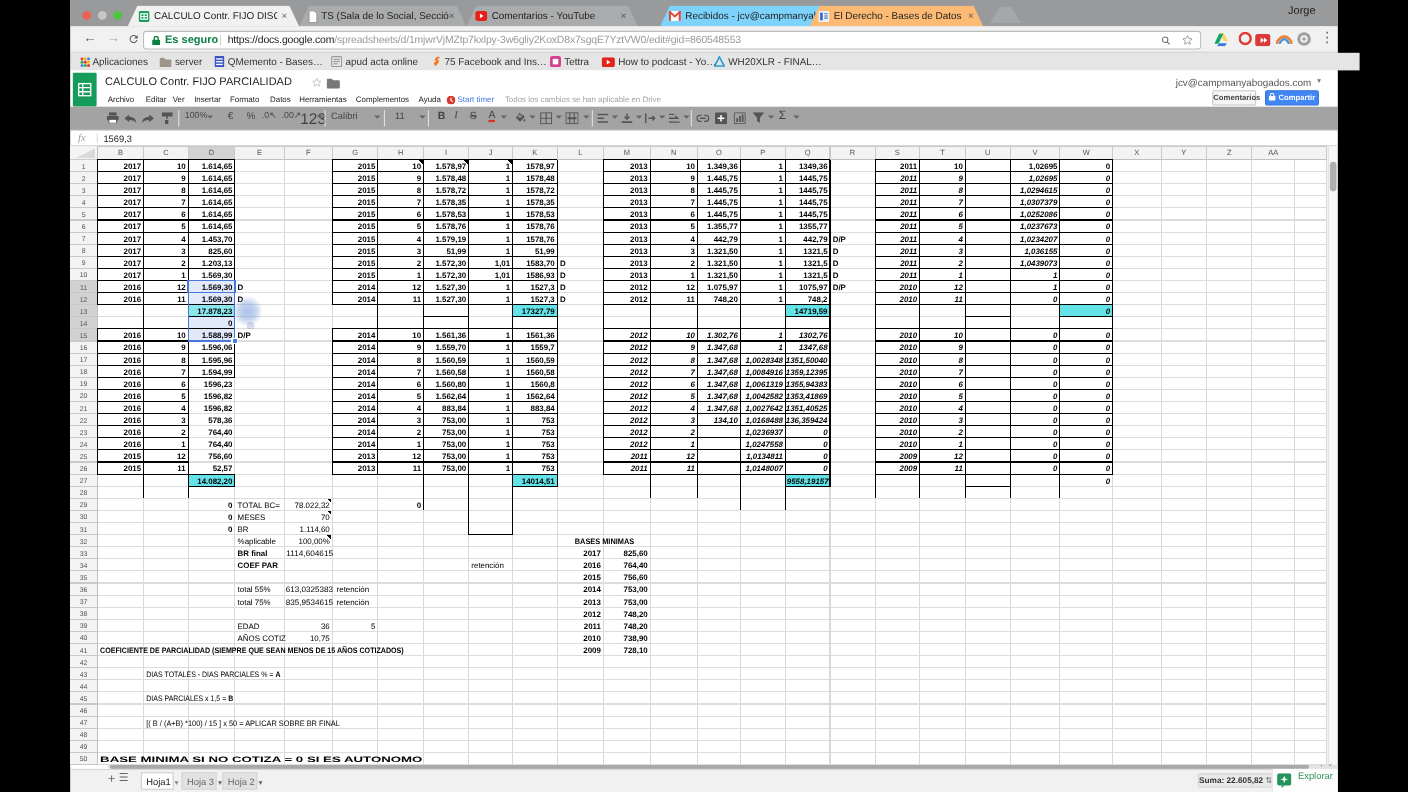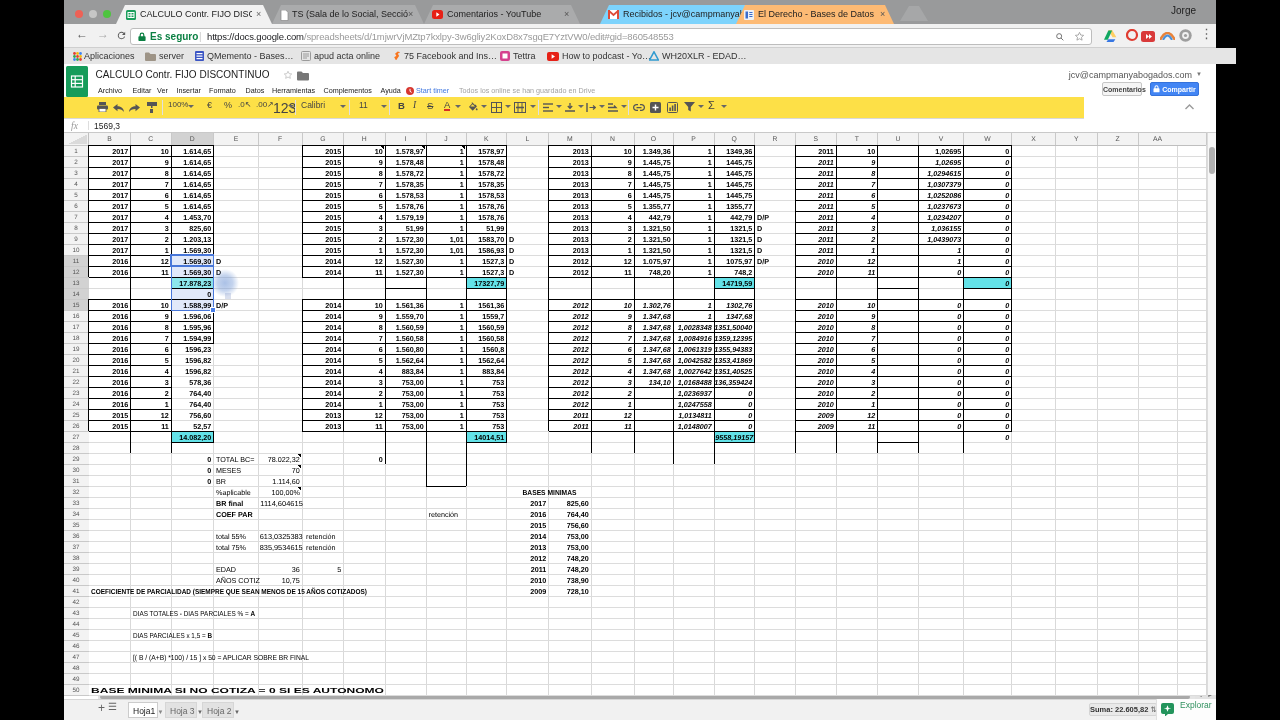--- a/index.html
+++ b/index.html
@@ -14,21 +14,21 @@
 #toolbar{position:absolute;left:0;top:24px;width:1152px;height:24px;background:#f1f1f1;border-bottom:1px solid #cfcfcf}
 #omni{position:absolute;left:66px;top:3.5px;width:962px;height:17px;background:#fff;border:1px solid #bdbdbd;border-radius:3px;font-size:10px;line-height:15px;white-space:nowrap;overflow:hidden}
 .navbtn{position:absolute;top:3px;font-size:12px;color:#5a5a5a}
 
 #bookmarks{position:absolute;left:0;top:48px;width:1172px;height:16px;background:#e5e5e5;font-size:9px;color:#333}
 .bm{position:absolute;top:2px;white-space:nowrap;line-height:12px}
 
 #shead{position:absolute;left:0;top:64px;width:1152px;height:33px;background:#fff}
 .menu{position:absolute;top:22px;font-size:7.2px;font-weight:400;color:#222;white-space:nowrap}
 
-#stoolbar{position:absolute;left:0;top:97px;width:1020px;height:22px;background:#fde047;border-bottom:1px solid #d9d9d9;color:#444}
+#stoolbar{position:absolute;left:0;top:97px;width:1152px;height:22px;background:#a3a3a3;border-bottom:1px solid #d9d9d9;color:#444}
 .ti{position:absolute;top:3px;font-size:10px;color:#444}
 .sep{position:absolute;top:3px;width:1px;height:15px;background:#e0e0e0}
 .dar{position:absolute;top:8px;width:0;height:0;border-left:3px solid transparent;border-right:3px solid transparent;border-top:3.5px solid #666}
 
 #fbar{position:absolute;left:0;top:119px;width:1152px;height:13.5px;background:#fff;border-bottom:1px solid #cfcfcf}
 
 #hscroll{position:absolute;left:0;top:694.8px;width:1152px;height:4.5px;background:#fff}
 #sheetbar{position:absolute;left:0;top:699.3px;width:1152px;height:20.7px;background:#f1f1f1;border-top:1px solid #d6d6d6}
 .stab{position:absolute;top:1.5px;height:16px;font-size:8.5px;line-height:16px;color:#666;padding:0 4px;white-space:nowrap}
 svg text{font-family:"Liberation Sans",sans-serif}
@@ -182,55 +182,55 @@
       </svg>
   <span class="bm" style="left:449px">Tettra</span>
   <svg class="abs" style="left:483px;top:3.5px" width="12" height="9">
         <rect width="12" height="9" rx="2" fill="#e62117"></rect>
         <path d="M4.6 2.3 L8 4.5 L4.6 6.7 Z" fill="#fff"></path>
       </svg>
   <span class="bm" style="left:498px">How to podcast - Yo…</span>
   <svg class="abs" style="left:585px;top:3px" width="10" height="10">
         <path d="M5 0.8 L9.4 9 H0.6 Z" fill="none" stroke="#2f9ad0" stroke-width="1.5"></path>
       </svg>
-  <span class="bm" style="left:598px">WH20XLR - EDAD…</span>
+  <span class="bm" style="left:598px">WH20XLR - FINAL…</span>
 </div>
 
 <div id="shead">
   <svg class="abs" style="left:2px;top:1.5px" width="22" height="31">
         <rect width="22" height="31" rx="1.5" fill="#169c5a"></rect>
         <g stroke="#fff" stroke-width="1.2" fill="none">
           <rect x="5.5" y="10" width="11" height="11"></rect>
           <line x1="5.5" y1="13.7" x2="16.5" y2="13.7"></line>
           <line x1="5.5" y1="17.4" x2="16.5" y2="17.4"></line>
           <line x1="9.2" y1="10" x2="9.2" y2="21"></line>
         </g>
       </svg>
-  <span style="position:absolute;left:31.5px;top:5px;font-size:10px;color:#1c1c1c">CALCULO Contr. FIJO DISCONTINUO</span>
+  <span style="position:absolute;left:31.5px;top:5px;font-size:10px;color:#1c1c1c">CALCULO Contr. FIJO PARCIALIDAD</span>
   <svg class="abs" style="left:219px;top:6px" width="10" height="10" viewBox="0 0 24 24">
         <path fill="none" stroke="#c0c0c0" stroke-width="2" d="M12 3l2.7 5.8 6.3.7-4.7 4.3 1.3 6.2L12 16.9 6.4 20l1.3-6.2L3 9.5l6.3-.7z"></path>
       </svg>
   <svg class="abs" style="left:233px;top:7px" width="12" height="10">
         <path d="M0 1.5 Q0 0.5 1 0.5 H4.5 L6 2 H11 Q12 2 12 3 V8.5 Q12 9.5 11 9.5 H1 Q0 9.5 0 8.5 Z" fill="#777"></path>
       </svg>
   <span class="menu" style="left:34px">Archivo</span>
   <span class="menu" style="left:68.5px">Editar</span>
   <span class="menu" style="left:93px">Ver</span>
   <span class="menu" style="left:112.5px">Insertar</span>
   <span class="menu" style="left:145px">Formato</span>
   <span class="menu" style="left:181.5px">Datos</span>
   <span class="menu" style="left:208px">Herramientas</span>
   <span class="menu" style="left:259.5px">Complementos</span>
   <span class="menu" style="left:316.5px">Ayuda</span>
   <svg class="abs" style="left:342px;top:23px" width="8" height="8">
         <circle cx="4" cy="4" r="4" fill="#d7372f"></circle>
         <path d="M4 1.8 V4.3 L5.6 5.4" stroke="#fff" stroke-width="1" fill="none"></path>
       </svg>
   <span class="menu" style="left:352px;color:#4077e0;font-weight:400">Start timer</span>
-  <span class="menu" style="left:395px;color:#a3a3a3;font-weight:400">Todos los online se han guardado en Drive</span>
+  <span class="menu" style="left:395px;color:#a3a3a3;font-weight:400">Todos los cambios se han aplicable en Drive</span>
   <span style="position:absolute;right:24px;top:6px;font-size:9px;color:#555">jcv@campmanyabogados.com</span>
   <span style="position:absolute;right:14px;top:7px;font-size:6px;color:#777">▼</span>
   <div style="position:absolute;left:1038px;top:17.5px;width:40px;height:14px;background:#f5f5f5;border:1px solid #c6c6c6;border-radius:2px;font-size:7px;font-weight:700;color:#444;text-align:center;line-height:13px">Comentarios</div>
   <div style="position:absolute;left:1086px;top:17.5px;width:49px;height:14px;background:#4285f4;border:1px solid #3572db;border-radius:2px;font-size:7px;font-weight:700;color:#fff;text-align:center;line-height:13px;white-space:nowrap"><svg style="vertical-align:-1px" width="7" height="8" viewBox="0 0 10 12">
           <path fill="#fff" d="M2 5V3.5a3 3 0 0 1 6 0V5h0.5a1 1 0 0 1 1 1v4a1 1 0 0 1-1 1h-7a1 1 0 0 1-1-1V6a1 1 0 0 1 1-1zM3.5 5h3V3.5a1.5 1.5 0 0 0-3 0z"></path>
         </svg> Compartir</div>
   <svg class="abs" style="left:1121px;top:40px" width="9" height="6">
         <path d="M0.5 5 L4.5 1 L8.5 5" stroke="#9a9a9a" stroke-width="1.4" fill="none"></path>
       </svg>
 </div>

